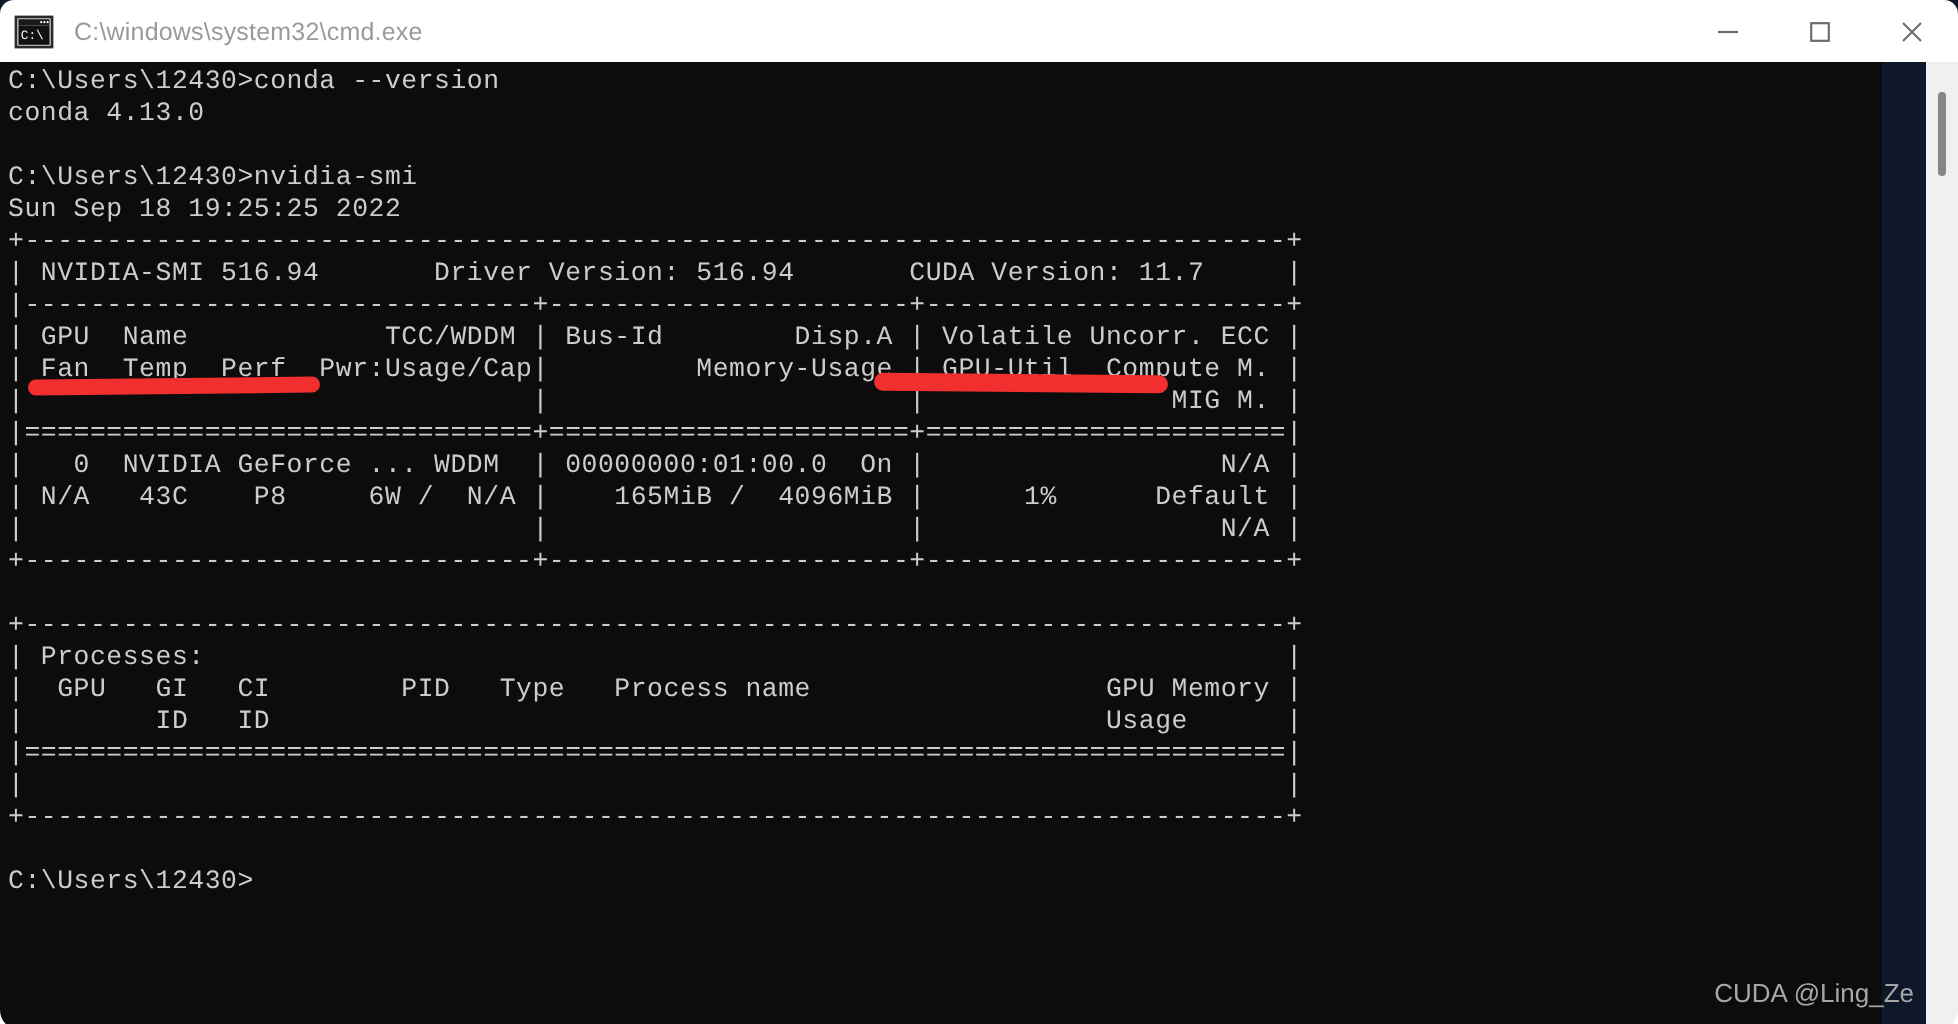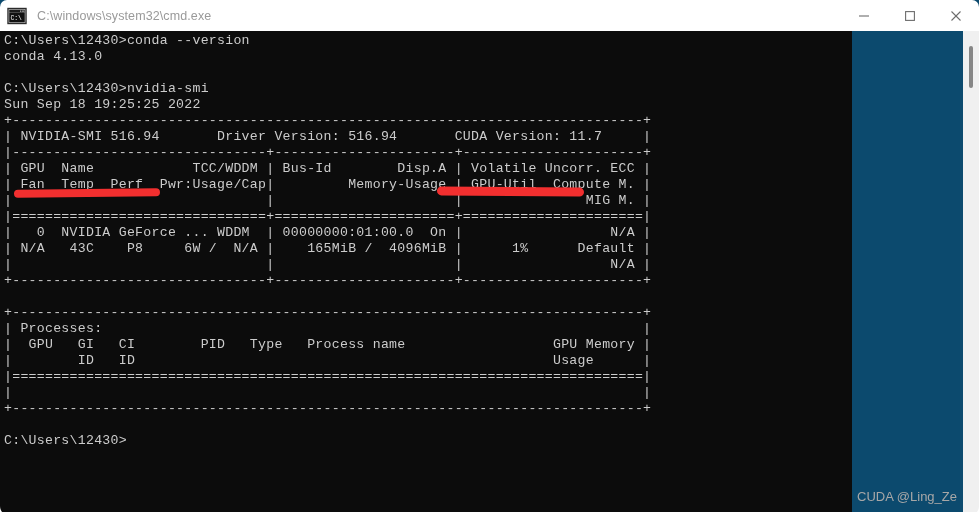--- a/index.html
+++ b/index.html
@@ -11,21 +11,21 @@
     width: 979px;
     height: 512px;
     overflow: hidden;
     font-family: "Liberation Sans", sans-serif;
   }
 
   .window {
     position: relative;
     width: 979px;
     height: 512px;
-    background: #0c4a6e;
+    background: #0f172a;
     box-sizing: border-box;
     overflow: hidden;
   }
 
   
   .titlebar {
     position: absolute;
     left: 0; top: 0;
     width: 979px;
     height: 31px;
@@ -62,21 +62,21 @@
     align-items: center;
     justify-content: center;
   }
   .winbtn svg { display: block; }
 
   
   .term {
     position: absolute;
     left: 0;
     top: 31px;
-    width: 852px;
+    width: 941px;
     height: 481px;
     background: #0c0c0c;
     overflow: hidden;
   }
   .term pre {
     margin: 0;
     padding: 0;
     position: absolute;
     left: 4px;
     top: 2px;

